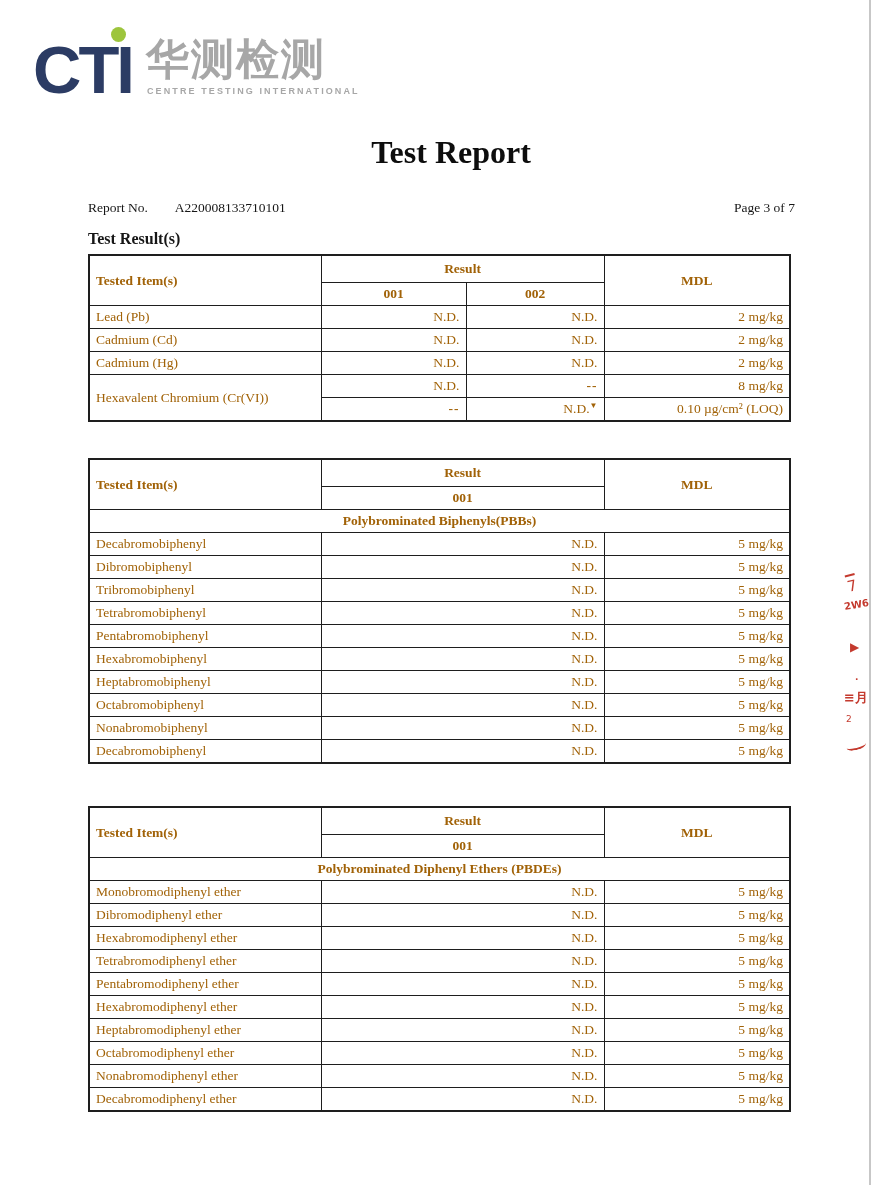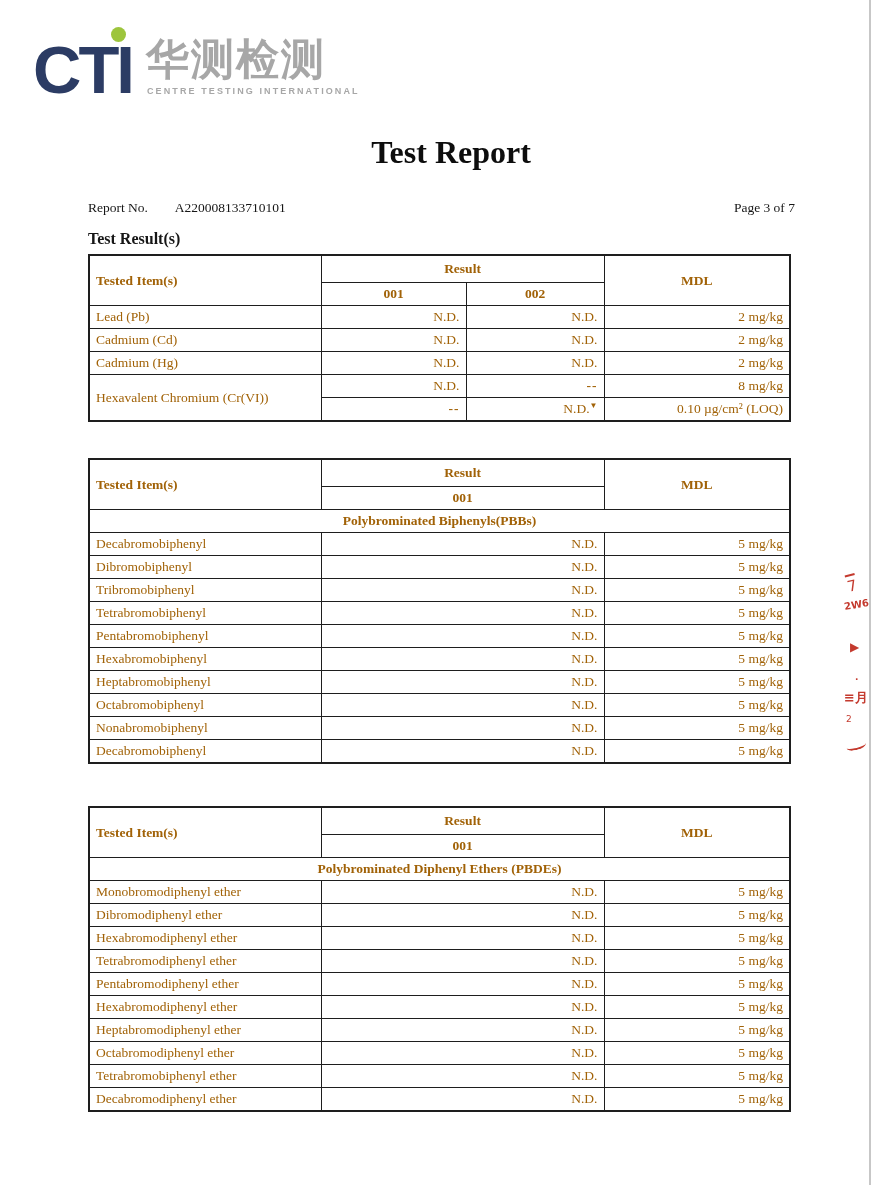--- a/index.html
+++ b/index.html
@@ -285,21 +285,21 @@
           <td class="td-item">Heptabromodiphenyl ether</td>
           <td class="td-center">N.D.</td>
           <td class="td-center">5 mg/kg</td>
         </tr>
         <tr>
           <td class="td-item">Octabromodiphenyl ether</td>
           <td class="td-center">N.D.</td>
           <td class="td-center">5 mg/kg</td>
         </tr>
         <tr>
-          <td class="td-item">Tetrabromobiphenyl ether</td>
+          <td class="td-item">Nonabromodiphenyl ether</td>
           <td class="td-center">N.D.</td>
           <td class="td-center">5 mg/kg</td>
         </tr>
         <tr>
           <td class="td-item">Decabromodiphenyl ether</td>
           <td class="td-center">N.D.</td>
           <td class="td-center">5 mg/kg</td>
         </tr>
       </tbody>
     </table>

